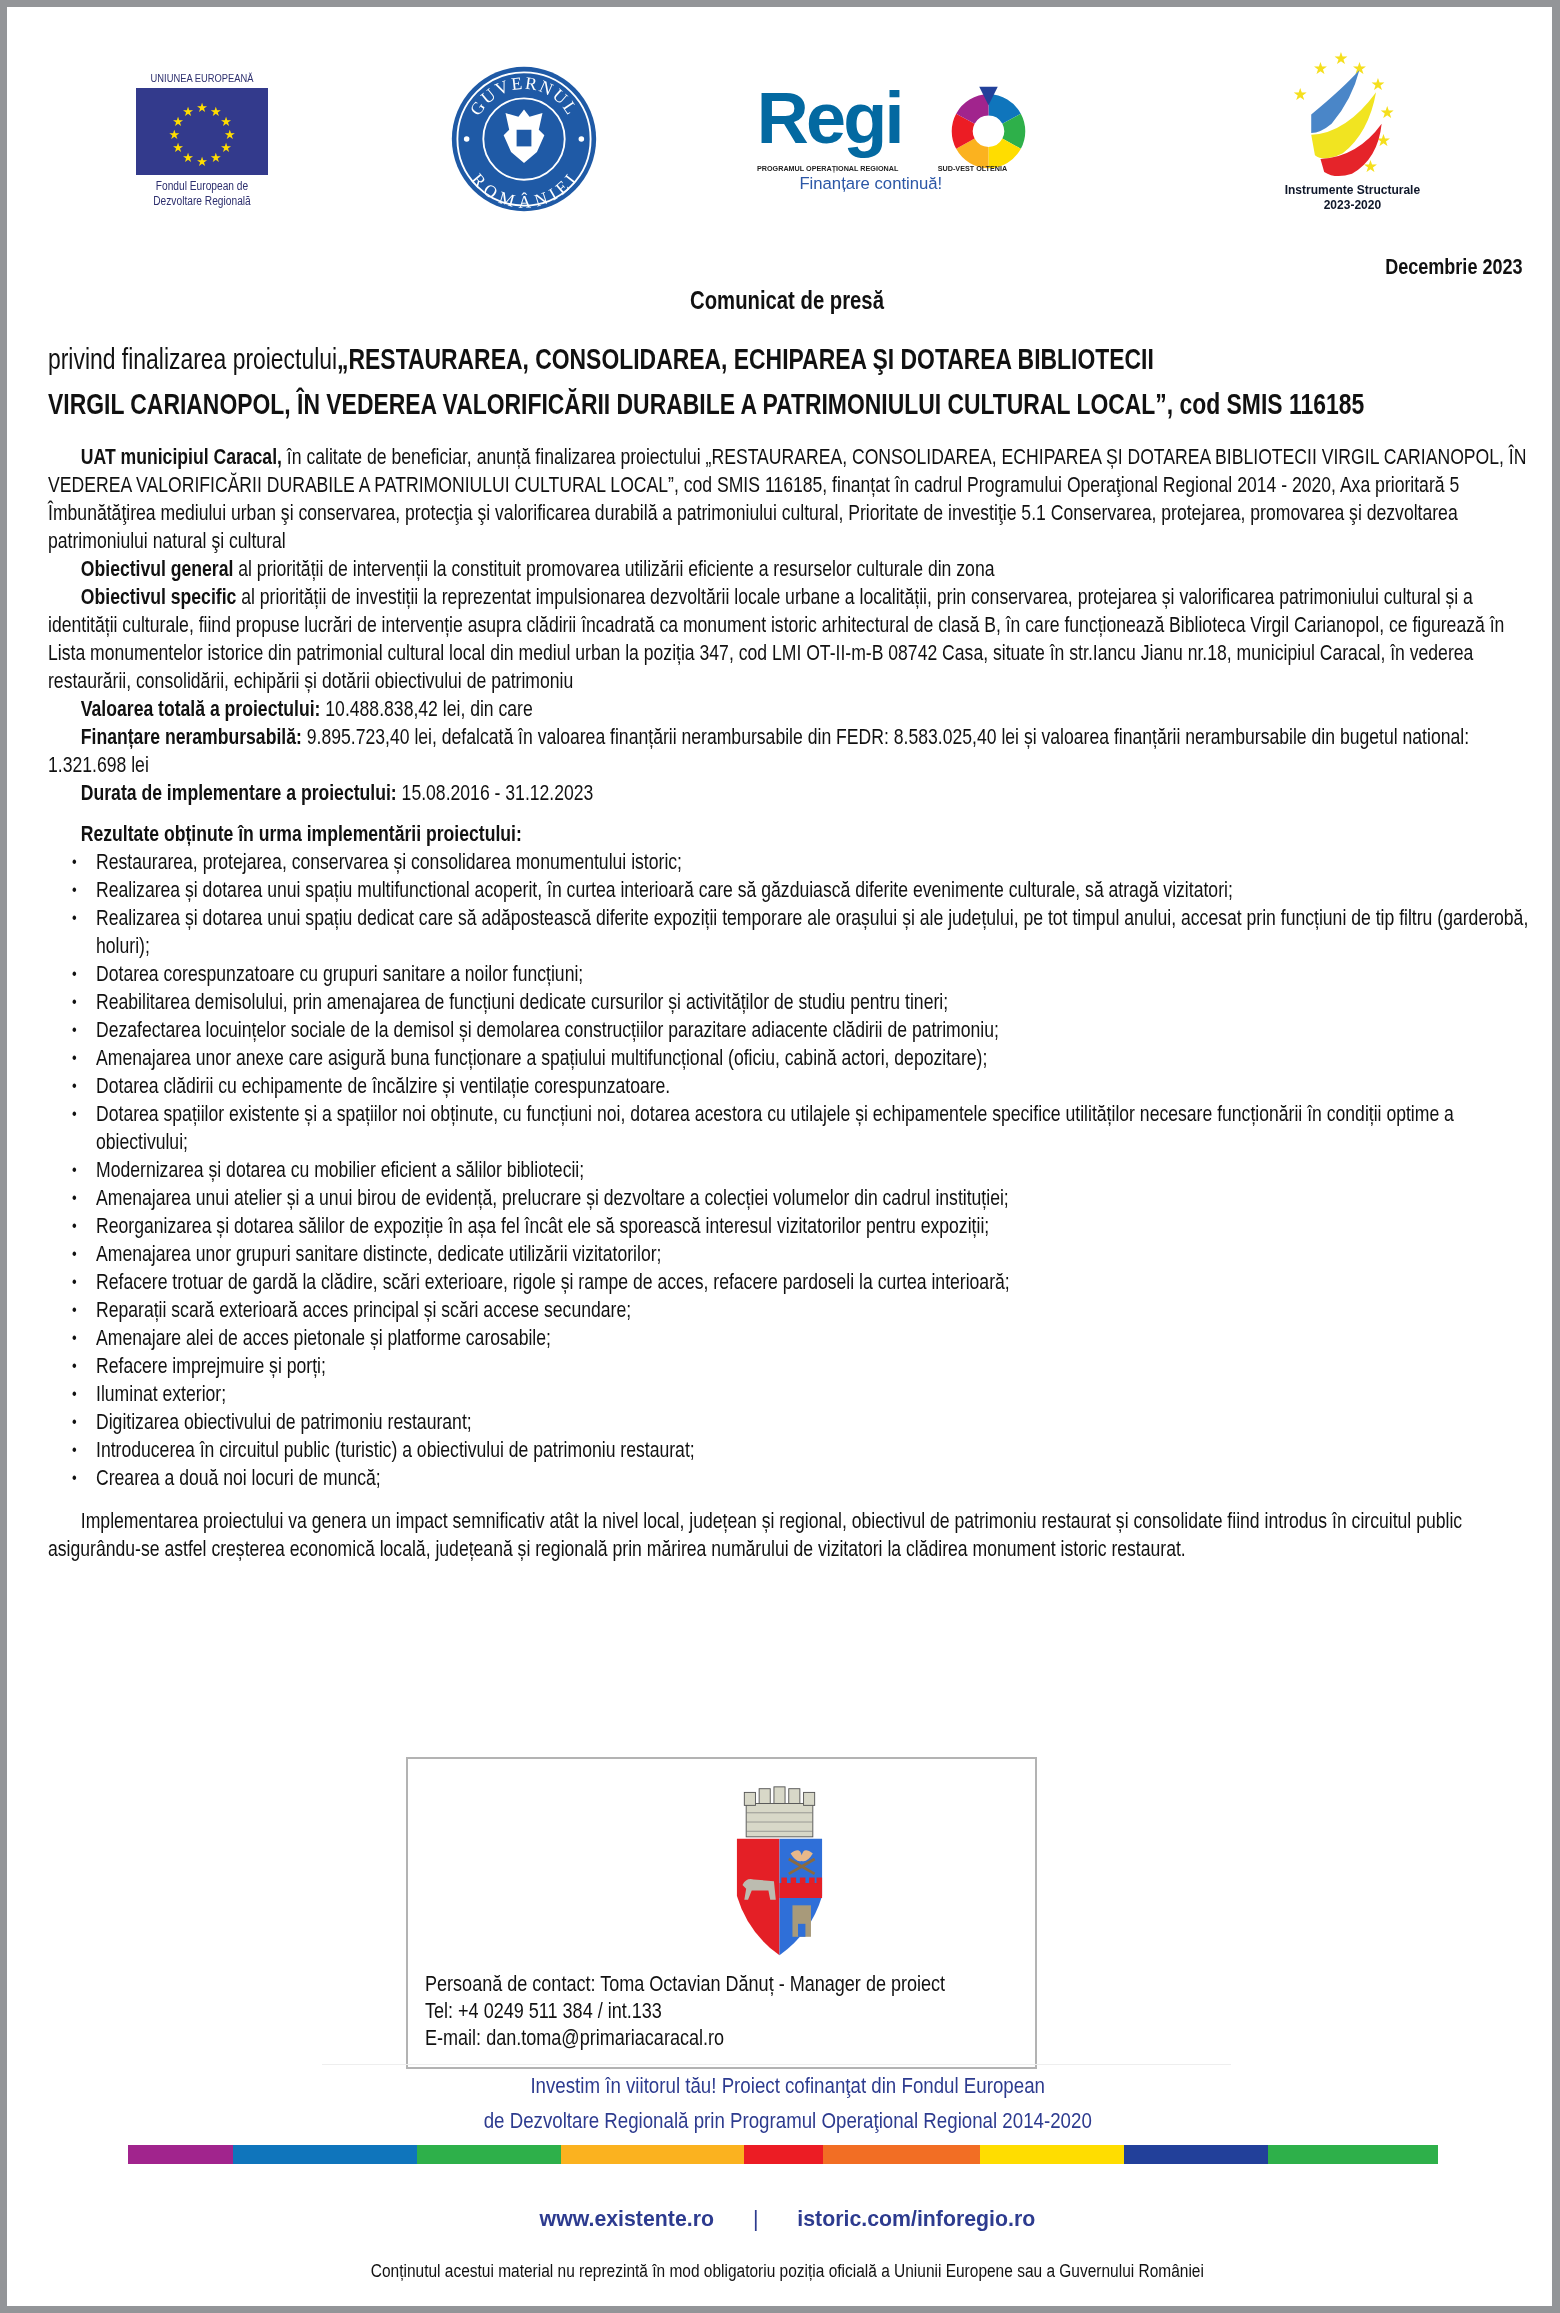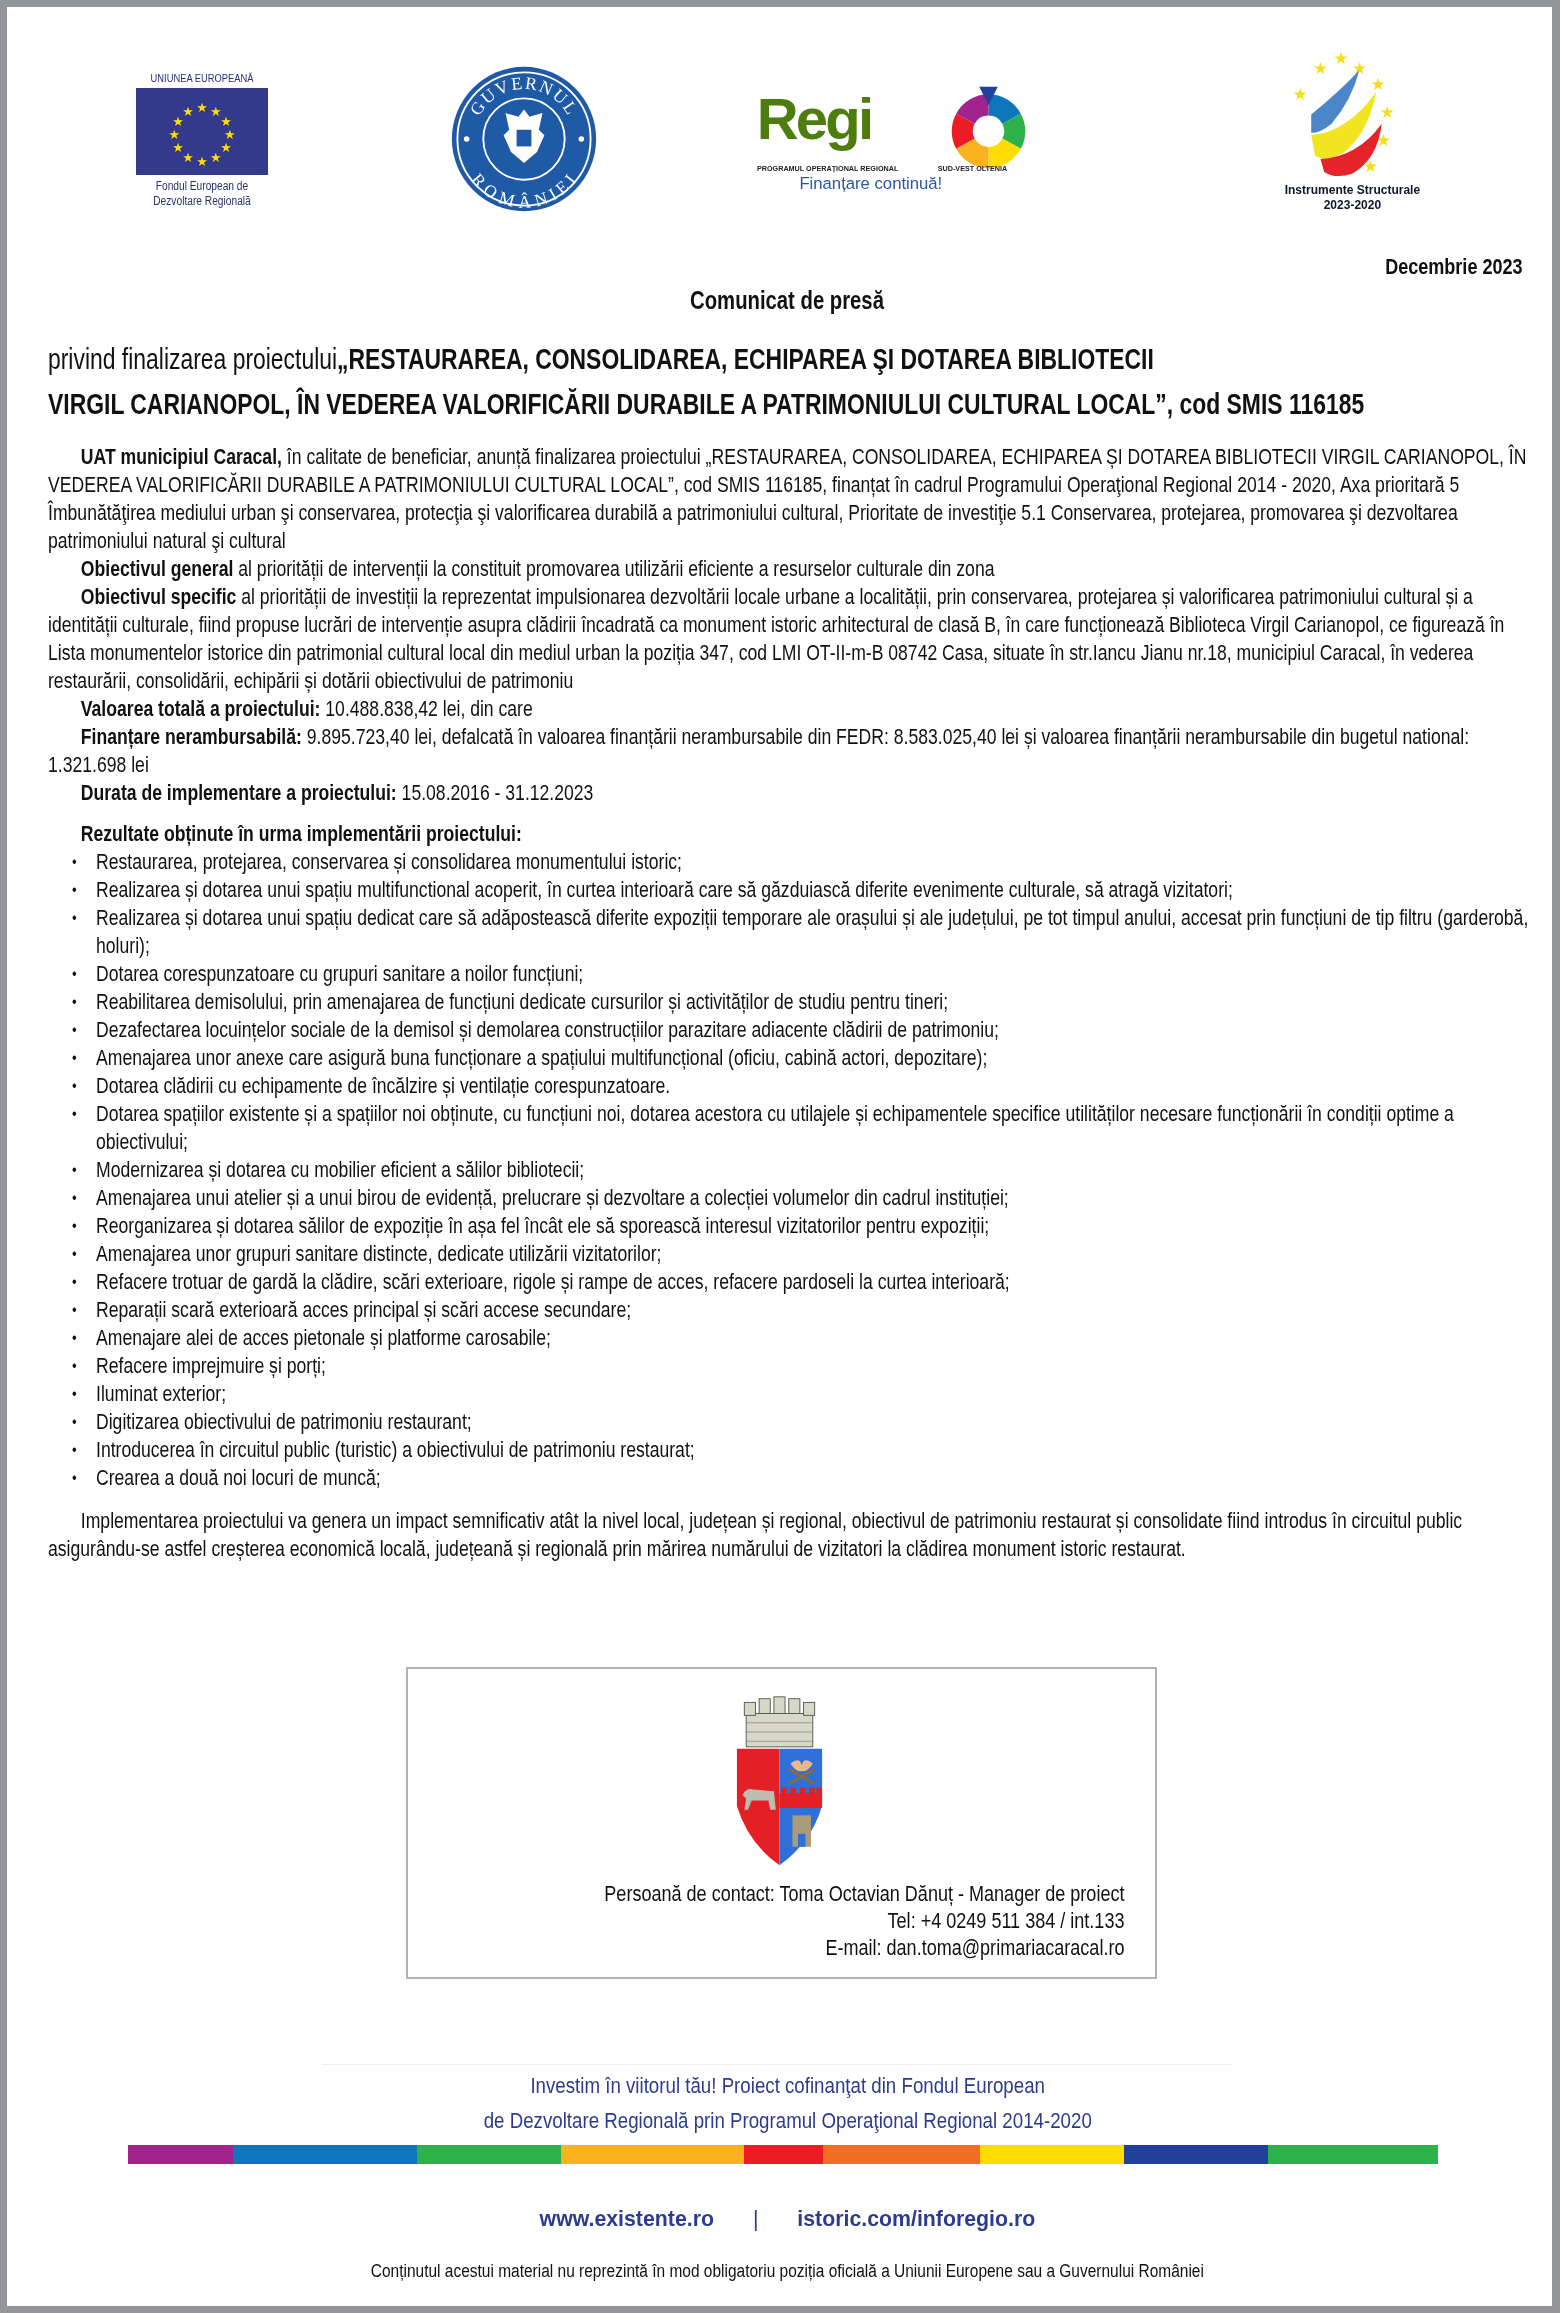--- a/index.html
+++ b/index.html
@@ -16,21 +16,21 @@
     background: #fff;
   }
   
   .logo { position: absolute; }
   .eu-logo { left: 121px; top: 65px; width: 148px; text-align: center; }
   .eu-top { font-family: "Liberation Sans", sans-serif; font-size: 11px; color: #2d2f6e; letter-spacing: 0; transform: scaleX(0.85); white-space: nowrap; }
   .eu-flag { width: 132px; height: 87px; margin: 3.7px auto 3.7px; background: #333a8c; position: relative; }
   .eu-bottom { font-size: 12px; color: #2d2f6e; line-height: 15px; transform: scaleX(0.85); white-space: nowrap; }
   .gov-logo { left: 443px; top: 58px; width: 148px; height: 148px; }
   .regio-logo { left: 742px; top: 67px; width: 306px; height: 130px; }
-  .regio-word { position: absolute; left: 7.4px; top: 0; font-size: 58px; font-weight: bold; color: #4d7c0f; letter-spacing: -2.8px; line-height: 89px; }
+  .regio-word { position: absolute; left: 7.4px; top: 0; font-size: 72px; font-weight: bold; color: #0369a1; letter-spacing: -2.8px; line-height: 89px; }
   .regio-sub { position: absolute; left: 7.4px; top: 90px; width: 278px; font-size: 8px; font-weight: bold; color: #222; display: flex; justify-content: space-between; transform: scaleX(0.9); transform-origin: left; }
   .regio-tag { position: absolute; left: 50px; top: 100px; font-size: 16.7px; color: #2c57a6; }
   .is-logo { left: 1243px; top: 37px; width: 204px; height: 176px; text-align: center; }
   .is-label { position: absolute; left: 0; width: 204px; top: 139px; font-size: 12px; font-weight: bold; color: #0f172a; line-height: 15px; }
 
   
   .date { position: absolute; right: 30px; top: 247px; font-size: 22px; font-weight: bold; transform: scaleX(0.82); transform-origin: right; }
   .doc-title { position: absolute; left: 0; width: 1560px; top: 278px; text-align: center; font-size: 26px; font-weight: bold; transform: scaleX(0.78); }
   .subtitle { position: absolute; left: 41px; top: 330px; width: 1762px; font-size: 29px; line-height: 45px; transform: scaleX(0.79); transform-origin: left; }
   .subtitle b { font-weight: bold; }
@@ -40,21 +40,21 @@
   .body p { margin: 0; }
   .indent { text-indent: 41px; }
   .body b { font-weight: bold; }
   .results-head { margin-top: 13px !important; padding-left: 41px; font-weight: bold; }
   .body ul { list-style: none; margin: 0; padding: 0 0 0 30px; }
   .body li { position: relative; padding-left: 30px; }
   .body li::before { content: "•"; position: absolute; left: 0; top: 0; font-size: 16.7px; }
   .impact { margin-top: 15px !important; }
 
   
-  .contact-box { position: absolute; left: 399px; top: 1660px; width: 751px; height: 312px; border: 2.8px solid #b3b3b3; box-sizing: border-box; text-align: right; }
+  .contact-box { position: absolute; left: 399px; top: 1750px; width: 631px; height: 312px; border: 2.8px solid #b3b3b3; box-sizing: border-box; }
   .crest { position: absolute; left: 325px; top: 26px; width: 93px; height: 174px; }
   .contact-lines { position: absolute; left: 16.7px; top: 211px; width: 853px; transform: scaleX(0.82); transform-origin: left; font-size: 22px; line-height: 27px; }
 
   
   .footer-rule { position: absolute; left: 315px; top: 2057px; width: 909px; height: 0.9px; background: #eee; }
   .invest { position: absolute; left: 0; width: 1560px; top: 2061px; text-align: center; font-size: 22px; line-height: 35px; color: #2d3b8f; }
   .invest span { display: inline-block; transform: scaleX(0.85); }
   .stripe { position: absolute; left: 121px; top: 2138px; width: 1310px; height: 18.6px; display: flex; }
   .stripe div { height: 100%; }
   .links { position: absolute; left: 0; width: 1560px; top: 2200px; text-align: center; font-size: 21.3px; font-weight: bold; color: #2d3b8f; }

